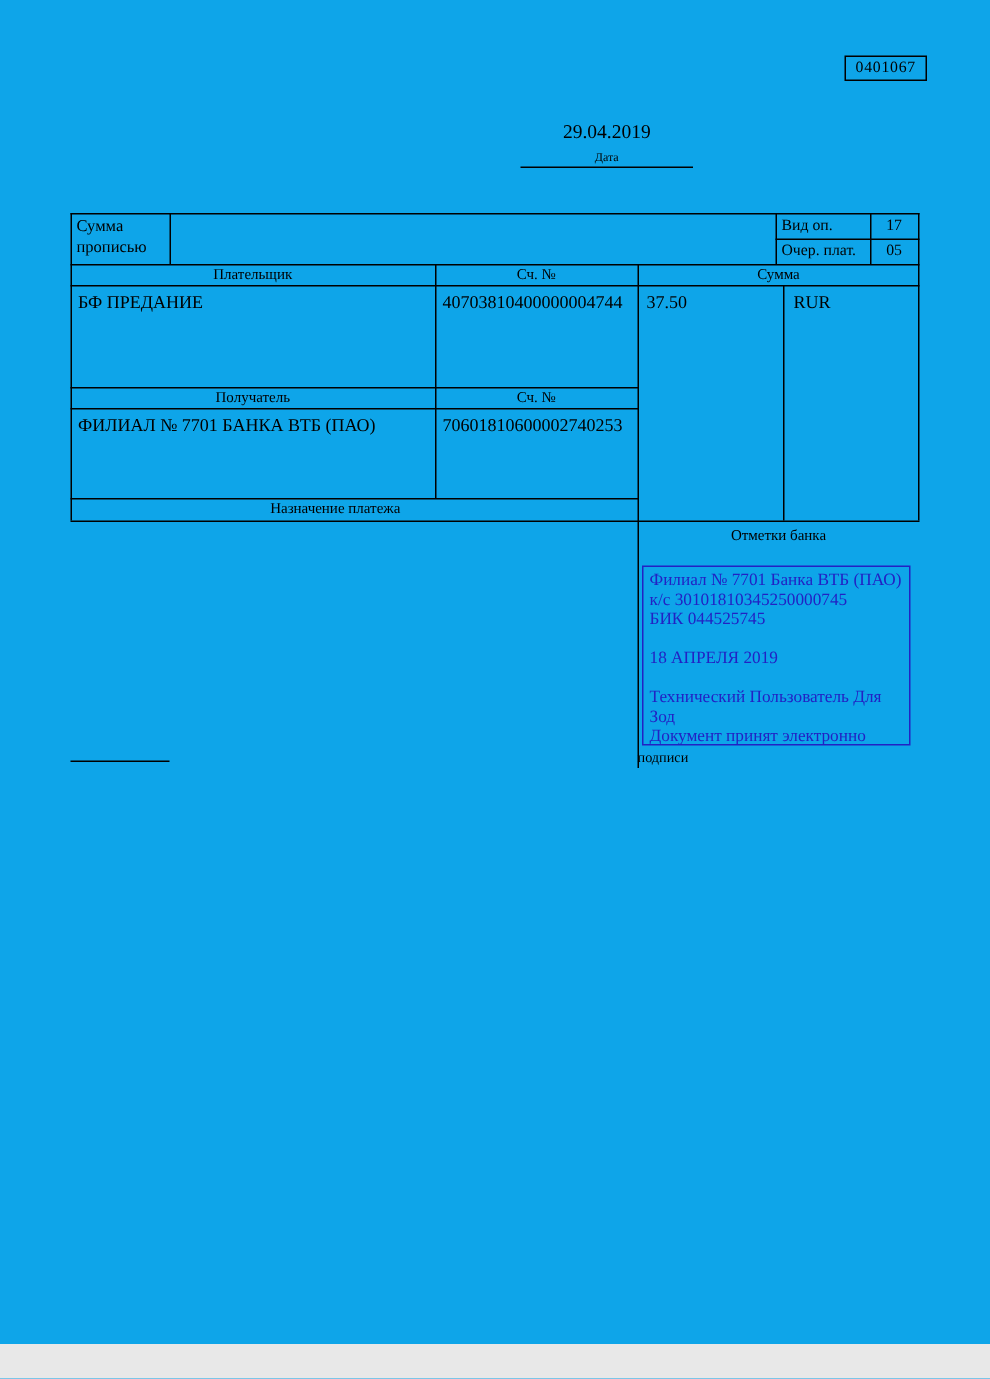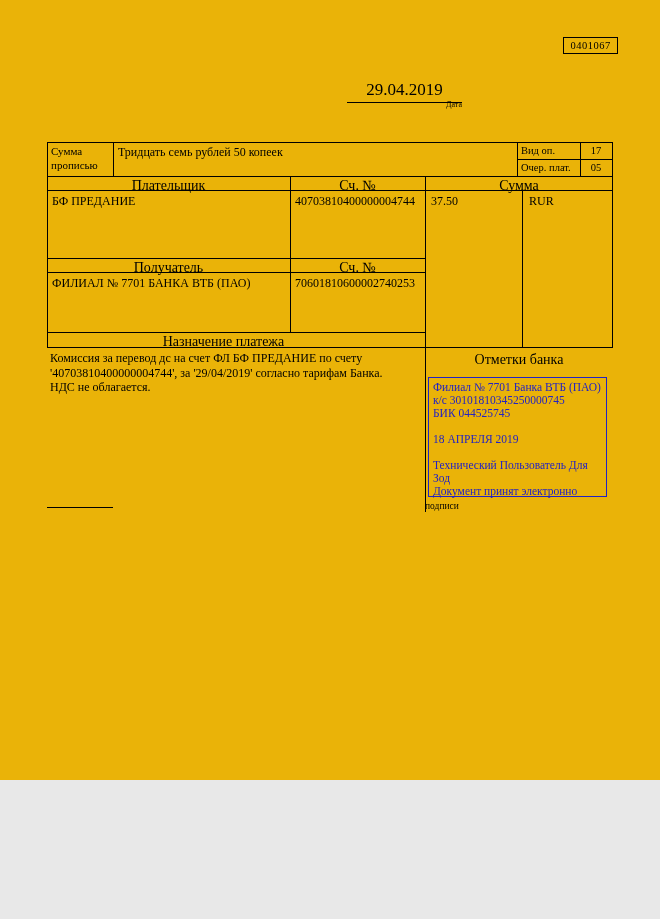--- a/index.html
+++ b/index.html
@@ -1,51 +1,51 @@
 <!DOCTYPE html>
 <html style="--stamp-color: #2222c4;"><head>
 <meta charset="utf-8">
 <style>
   :root { --stamp-color: #2222c4; }
   html, body { margin: 0; padding: 0; background: #e8e8e8; }
   .page {
     position: relative;
     width: 660px;
-    height: 780px;
-    background: #eab308;
+    height: 896px;
+    background: #0ea5e9;
     font-family: "Liberation Serif", serif;
     color: #000;
     overflow: hidden;
     margin: 0 auto;
   }
   .hl { position: absolute; height: 1px; background: #000; }
   .vl { position: absolute; width: 1px; background: #000; }
   .txt { position: absolute; white-space: nowrap; }
   .c { text-align: center; }
   .s10 { font-size: 10.5px; }
-  .s11 { font-size: 14px; }
+  .s11 { font-size: 10px; }
   .s12 { font-size: 12px; }
   .form-code-box {
     position: absolute; left: 563px; top: 37px; width: 53px; height: 15px;
     border: 1px solid #000; text-align: center; line-height: 15px;
     font-size: 10.5px; letter-spacing: 0.5px;
   }
   .doc-title {
     position: absolute; left: 55px; top: 78px;
     font-family: "Liberation Sans", sans-serif;
     font-weight: bold; font-size: 12.5px; white-space: nowrap;
   }
   .date-value {
     position: absolute; left: 347px; top: 80px; width: 115px;
-    text-align: center; font-size: 17px;
-    border-bottom: 1px solid #000; padding-bottom: 2px;
+    text-align: center; font-size: 13px;
+    border-bottom: 1px solid #000; padding-bottom: 15px;
   }
   .date-label {
     position: absolute; left: 347px; top: 100px; width: 115px;
-    text-align: right; font-size: 8px;
+    text-align: center; font-size: 8px;
   }
   .amount-words-label {
     position: absolute; left: 51px; top: 144px; width: 60px;
     font-size: 11px; line-height: 14px;
   }
   .purpose-block {
     position: absolute; left: 50px; top: 351px; width: 374px;
     font-size: 12px; line-height: 14.5px;
   }
   .purpose-block div { white-space: nowrap; }
@@ -93,21 +93,20 @@
   <div class="vl" style="left:425px;top:176px;height:336px"></div>
   <div class="vl" style="left:517px;top:142px;height:34px"></div>
   <div class="vl" style="left:522px;top:190px;height:157px"></div>
   <div class="vl" style="left:580px;top:142px;height:34px"></div>
   <div class="vl" style="left:612px;top:142px;height:205px"></div>
 
   <div class="amount-words-label">
     <div>Сумма</div>
     <div>прописью</div>
   </div>
-  <div class="txt s12" style="left:118px;top:145px">Тридцать семь рублей 50 копеек</div>
   <div class="txt s10" style="left:521px;top:145px">Вид оп.</div>
   <div class="txt s10 c" style="left:580px;top:145px;width:32px">17</div>
   <div class="txt s10" style="left:521px;top:162px">Очер. плат.</div>
   <div class="txt s10 c" style="left:580px;top:162px;width:32px">05</div>
 
   <div class="txt s11 c" style="left:47px;top:178px;width:243px">Плательщик</div>
   <div class="txt s11 c" style="left:290px;top:178px;width:135px">Сч. №</div>
   <div class="txt s11 c" style="left:425px;top:178px;width:188px">Сумма</div>
 
   <div class="txt s12" style="left:52px;top:194px">БФ ПРЕДАНИЕ</div>
@@ -116,25 +115,20 @@
   <div class="txt s12" style="left:529px;top:194px">RUR</div>
 
   <div class="txt s11 c" style="left:47px;top:260px;width:243px">Получатель</div>
   <div class="txt s11 c" style="left:290px;top:260px;width:135px">Сч. №</div>
 
   <div class="txt s12" style="left:52px;top:276px">ФИЛИАЛ № 7701 БАНКА ВТБ (ПАО)</div>
   <div class="txt s12" style="left:295px;top:276px">70601810600002740253</div>
 
   <div class="txt s11 c" style="left:34px;top:334px;width:379px">Назначение платежа</div>
 
-  <div class="purpose-block">
-    <div>Комиссия за перевод дс на счет ФЛ БФ ПРЕДАНИЕ по счету</div>
-    <div>'40703810400000004744', за '29/04/2019' согласно тарифам Банка.</div>
-    <div>НДС не облагается.</div>
-  </div>
 
   <div class="txt s11 c" style="left:425px;top:352px;width:188px">Отметки банка</div>
 
   <div class="stamp-box">
     <div class="stamp-line">Филиал № 7701 Банка ВТБ (ПАО)</div>
     <div class="stamp-line">к/с 30101810345250000745</div>
     <div class="stamp-line">БИК 044525745</div>
     <div class="stamp-line"></div>
     <div class="stamp-line">18 АПРЕЛЯ 2019</div>
     <div class="stamp-line"></div>

